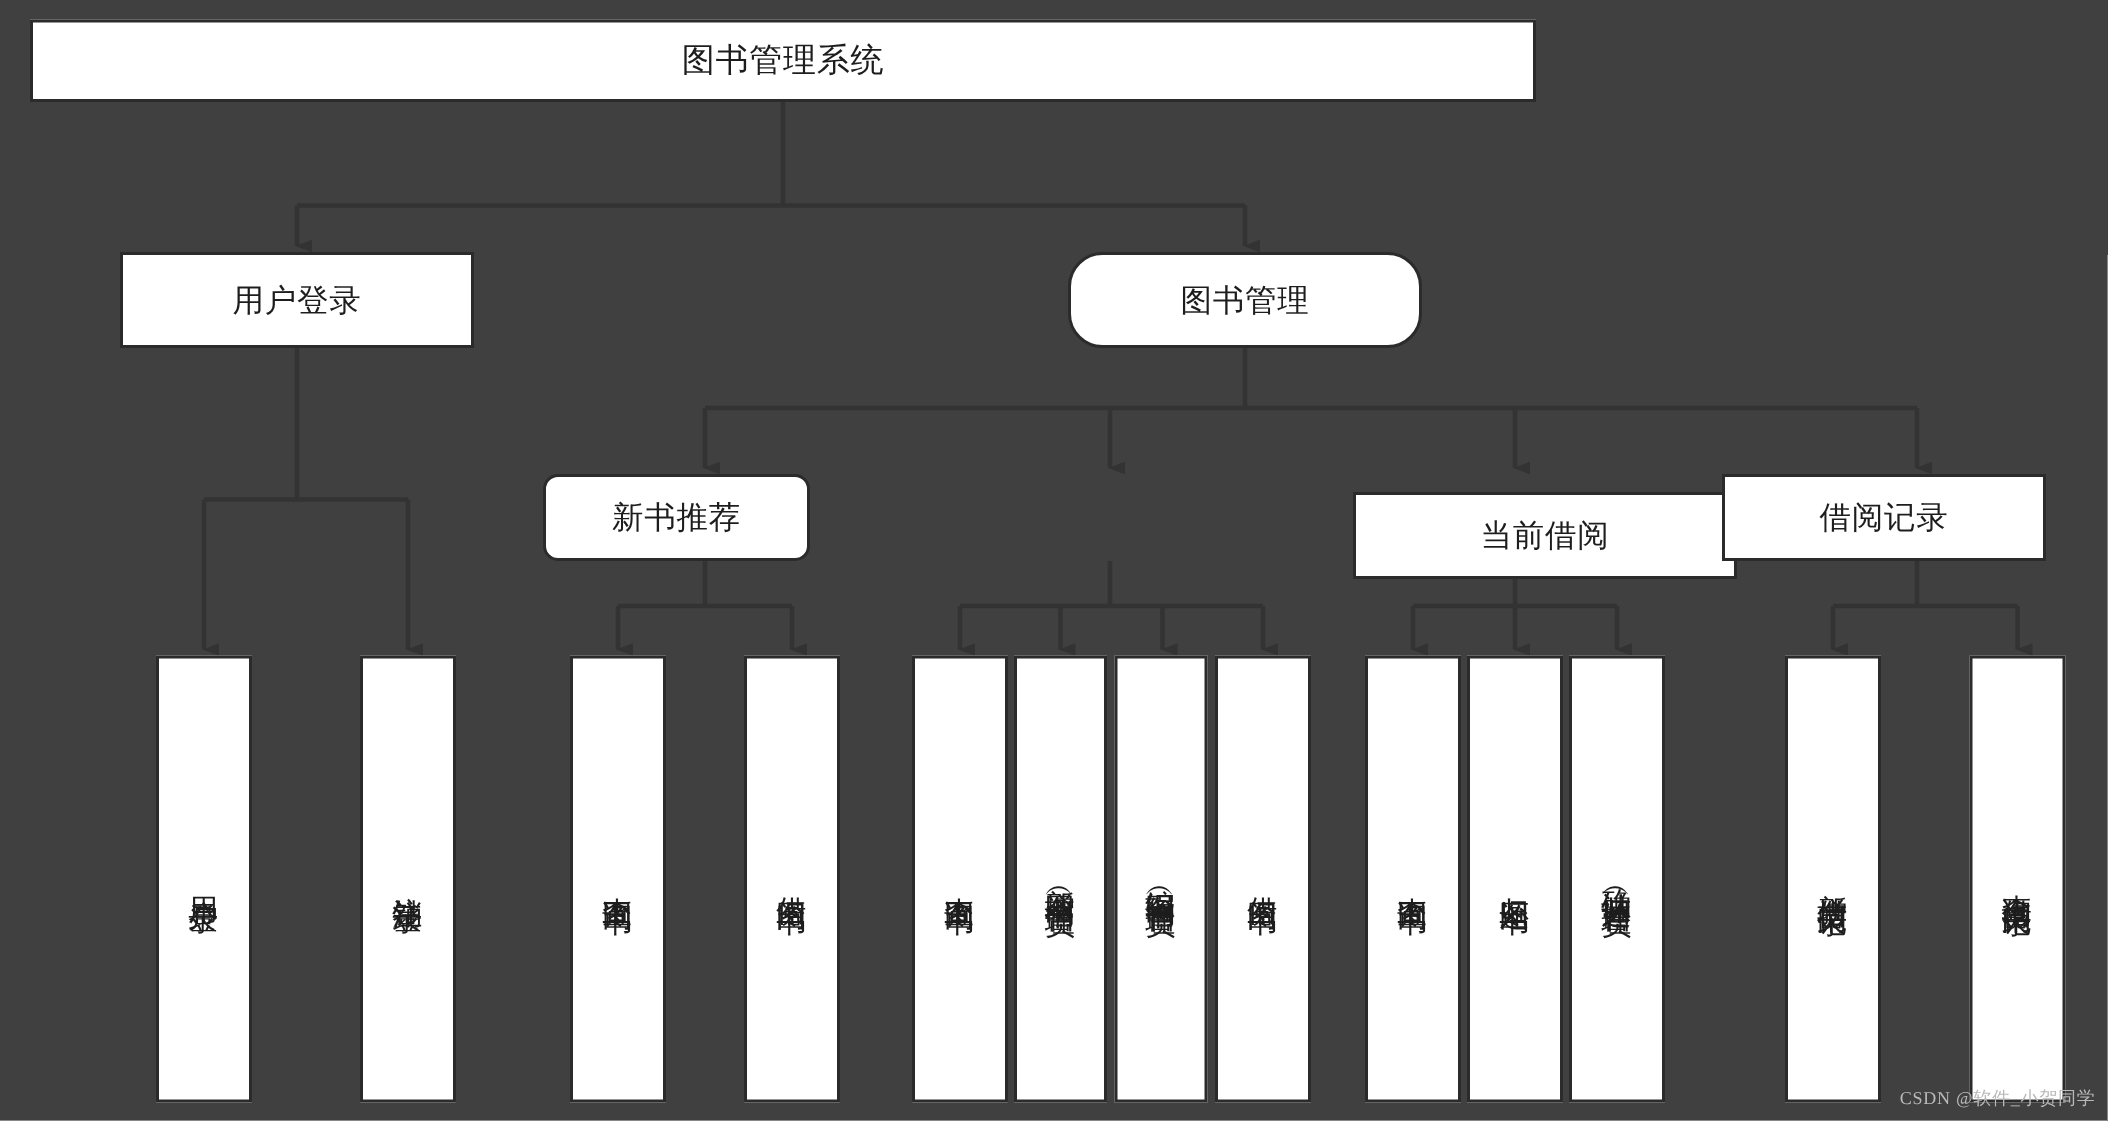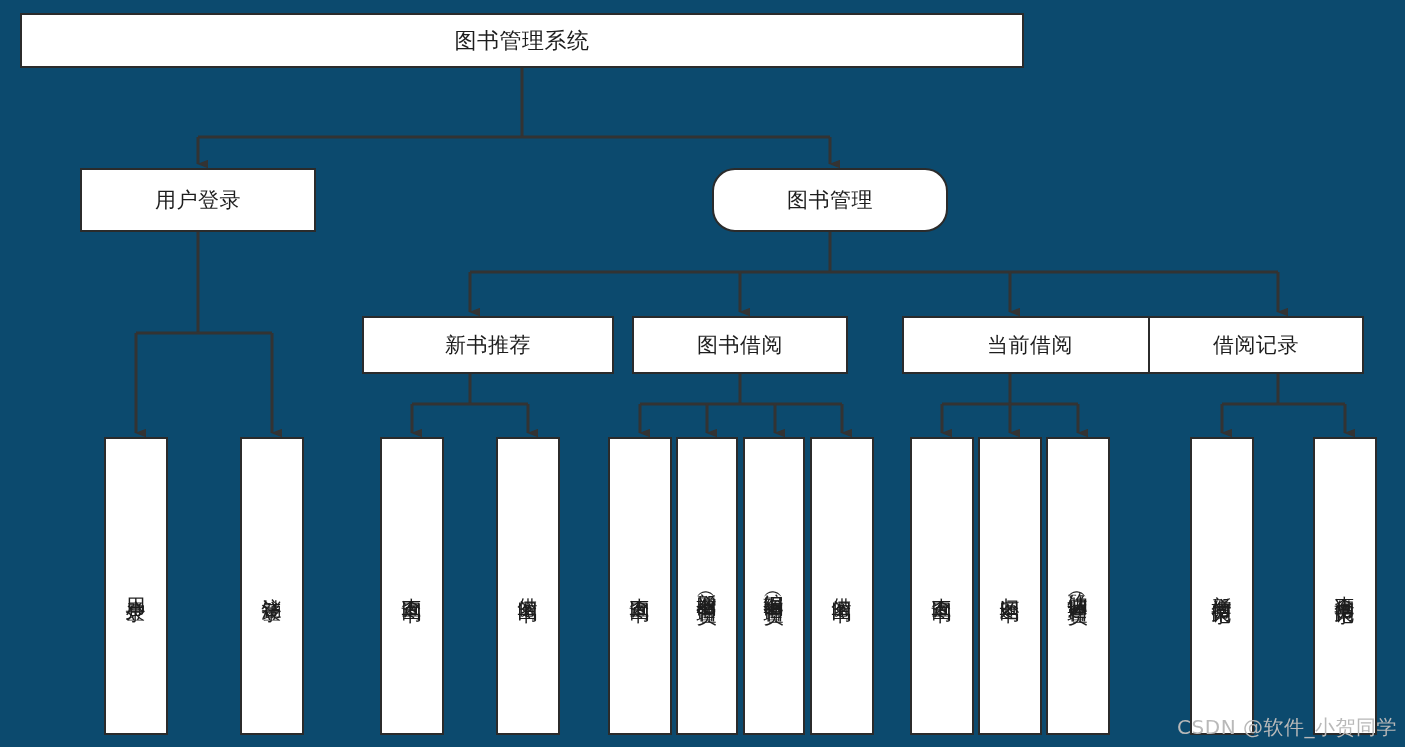--- a/index.html
+++ b/index.html
@@ -11,21 +11,21 @@
   body {
     width: 1405px;
     height: 747px;
     font-family: "DejaVu Sans", "Liberation Sans", sans-serif;
     overflow: hidden;
   }
   #diagram-canvas {
     position: relative;
     width: 1405px;
     height: 747px;
-    background: #0c4a6e;
+    background: #404040;
   }
   #connector-layer {
     position: absolute;
     left: 0;
     top: 0;
     width: 1405px;
     height: 747px;
   }
   .node {
     position: absolute;
@@ -62,26 +62,27 @@
     text-orientation: upright;
     font-size: 20px;
     letter-spacing: 2px;
     line-height: 1.0;
     max-height: 100%;
   }
   #watermark {
     position: absolute;
     right: 8px;
     bottom: 6px;
-    font-size: 20px;
+    font-size: 12px;
     color: #b9b9b9;
     letter-spacing: 0.5px;
     z-index: 5;
     user-select: none;
     white-space: nowrap;
+    font-family: Liberation Serif, serif;
   }
 </style>
 </head>
 <body>
 
 <div id="diagram-canvas">
 
   <svg id="connector-layer" viewBox="0 0 1405 747" xmlns="http://www.w3.org/2000/svg">
     <defs>
       <marker id="arrow" markerWidth="10" markerHeight="11" refX="4.2" refY="10" orient="auto" markerUnits="userSpaceOnUse">
@@ -136,27 +137,24 @@
     <span class="node-label">图书管理系统</span>
   </div>
 
   <div class="node horiz" style="left:80px; top:168px; width:236px; height:64px;">
     <span class="node-label">用户登录</span>
   </div>
   <div class="node horiz" style="left:712px; top:168px; width:236px; height:64px;border-radius:23px;">
     <span class="node-label">图书管理</span>
   </div>
 
-  <div class="node horiz" style="left:362px; top:316px; width:252px; height:58px;">
+  <div class="node horiz" style="left:362px; top:316px; width:178px; height:58px;border-radius:10px;">
     <span class="node-label">新书推荐</span>
   </div>
-  <div class="node horiz" style="left:632px; top:316px; width:216px; height:58px;">
-    <span class="node-label">图书借阅</span>
-  </div>
-  <div class="node horiz" style="left:902px; top:316px; width:256px; height:58px;">
+  <div class="node horiz" style="left:902px; top:328px; width:256px; height:58px;">
     <span class="node-label">当前借阅</span>
   </div>
   <div class="node horiz" style="left:1148px; top:316px; width:216px; height:58px;">
     <span class="node-label">借阅记录</span>
   </div>
 
   <div class="node vert" style="left:104px; top:437px; width:64px; height:298px;">
     <span class="node-label">用户登录</span>
   </div>
   <div class="node vert" style="left:240px; top:437px; width:64px; height:298px;">

